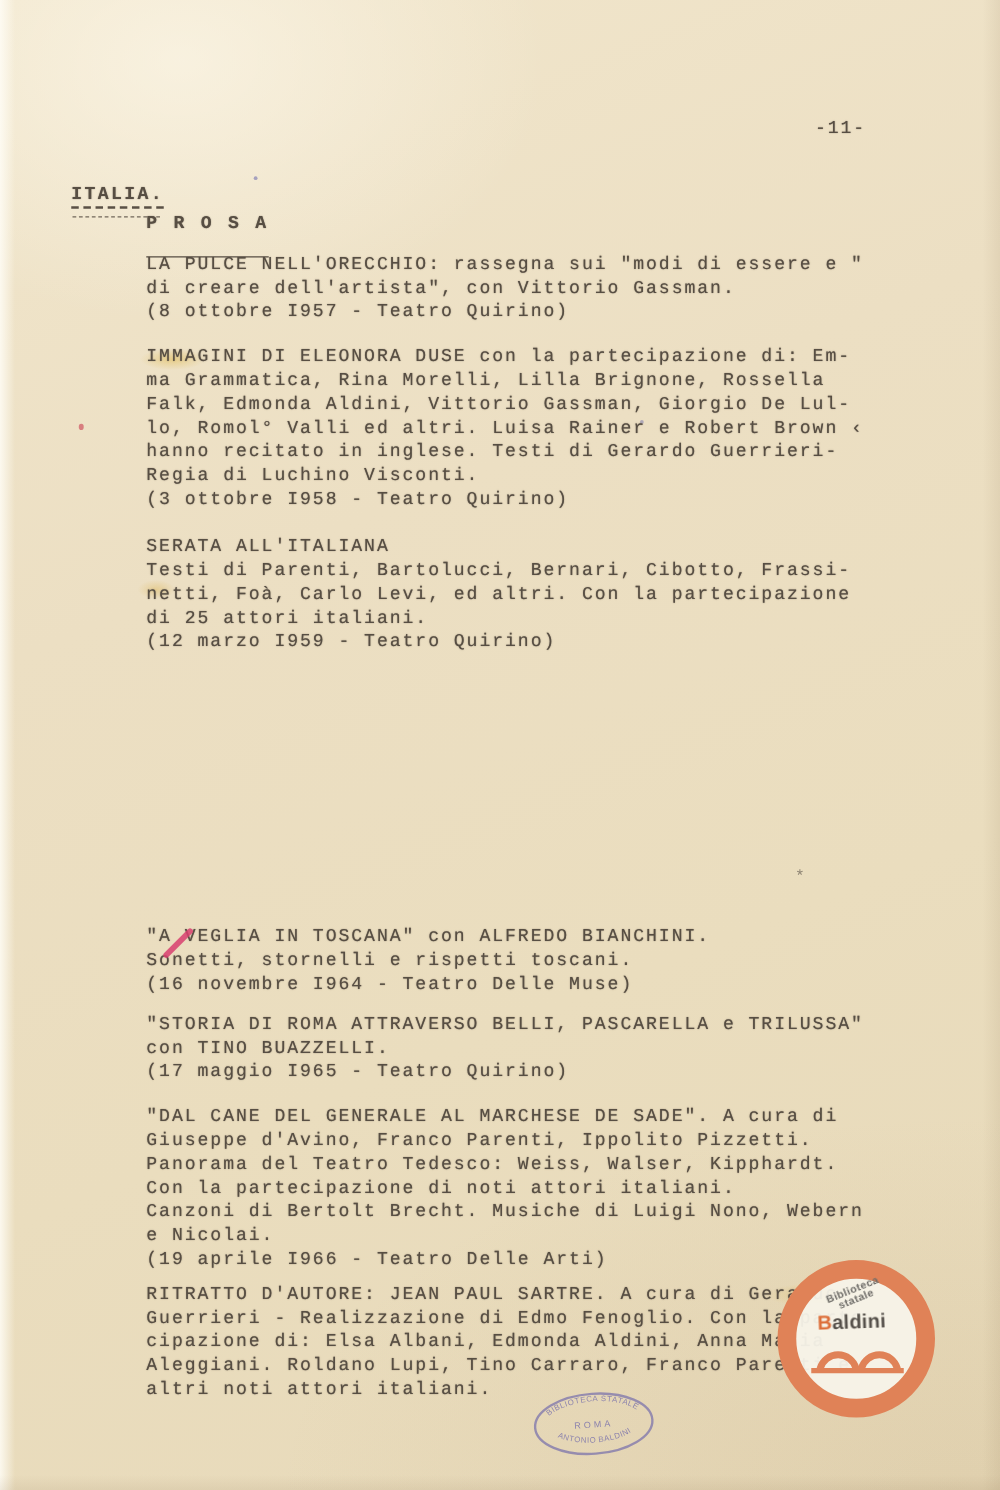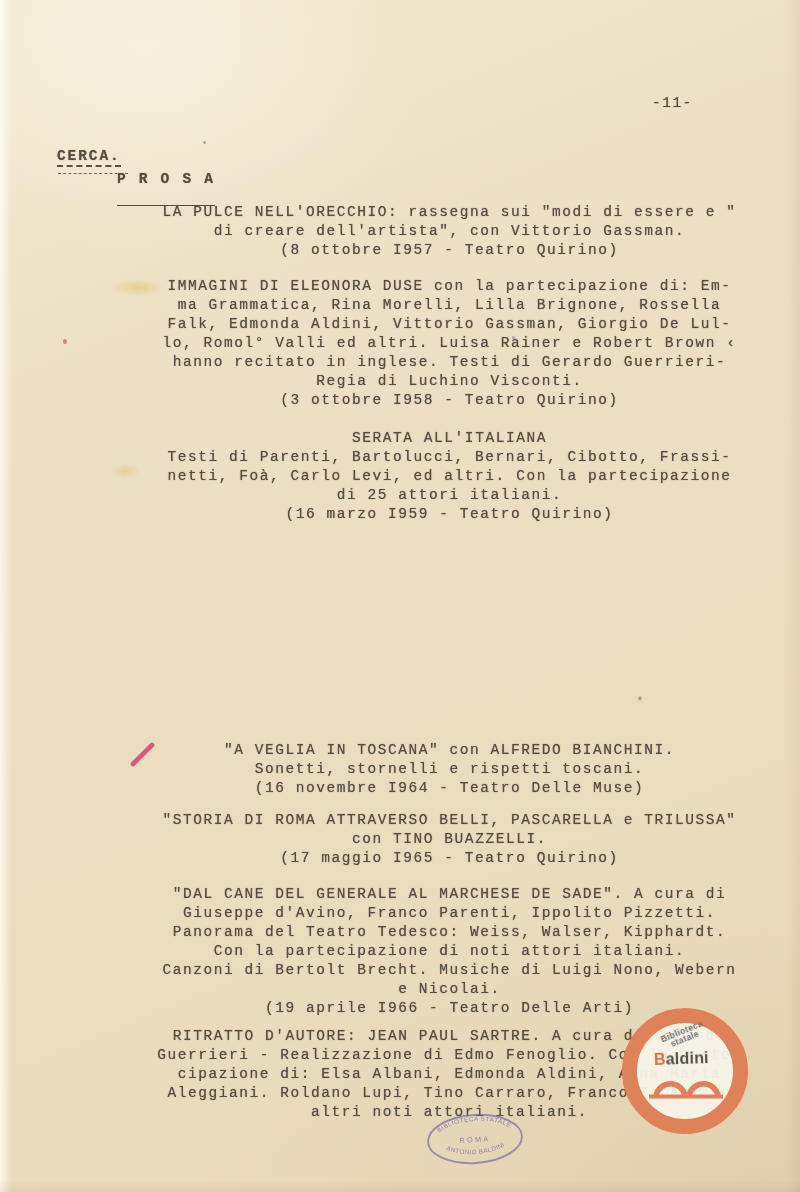--- a/index.html
+++ b/index.html
@@ -33,21 +33,20 @@
   }
   .heading-underline-2{position:absolute;left:58px;top:173px;width:70px;border-top:1.6px dashed #5a5045;opacity:.85;}
   .subheading{
     position:absolute;left:117px;top:171px;font-size:14.5px;font-weight:bold;
     letter-spacing:2.2px;border-bottom:1.7px solid #554c41;padding-bottom:18px;
   }
   .entry{
     position:absolute;left:117px;width:665px;
     font-size:14.5px;line-height:19px;letter-spacing:1.55px;
     white-space:pre-line;
-    text-align:center;
   }
   .e1{top:203px}.e2{top:277px}.e3{top:429px}.e4{top:535px}.e5{top:630px}
   .e6{top:741px}.e7{top:811px}.e8{top:885px}.e9{top:1027px}
 
   .red-mark{position:absolute;left:127px;top:739px;}
   .stray-mark{position:absolute;left:636px;top:694px;font-size:13px;color:#6a6156;opacity:.7;}
 
   .stain{position:absolute;border-radius:50%;pointer-events:none;}
   .stain-1{left:112px;top:279px;width:52px;height:17px;background:radial-gradient(closest-side,rgba(220,172,35,0.38),rgba(220,172,35,0));}
   .stain-2{left:110px;top:464px;width:30px;height:15px;background:radial-gradient(closest-side,rgba(215,165,40,0.30),rgba(215,165,40,0));}
@@ -87,39 +86,39 @@
 
   <div class="stain stain-1"></div>
   <div class="stain stain-2"></div>
   <div class="stain stain-3"></div>
   <div class="speck speck-red"></div>
   <div class="speck speck-blue1"></div>
   <div class="speck speck-blue2"></div>
 
   <div class="typed page-number">-11-</div>
 
-  <div class="typed heading">CERCA.</div>
+  <div class="typed heading">ITALIA.</div>
   <div class="heading-underline-2"></div>
   <div class="typed subheading">P R O S A</div>
 
   <div class="typed entry e1">LA PULCE NELL'ORECCHIO: rassegna sui "modi di essere e "
 di creare dell'artista", con Vittorio Gassman.
 (8 ottobre I957 - Teatro Quirino)</div>
   <div class="typed entry e2">IMMAGINI DI ELEONORA DUSE con la partecipazione di: Em-
 ma Grammatica, Rina Morelli, Lilla Brignone, Rossella
 Falk, Edmonda Aldini, Vittorio Gassman, Giorgio De Lul-
 lo, Romol° Valli ed altri. Luisa Rainer e Robert Brown ‹
 hanno recitato in inglese. Testi di Gerardo Guerrieri-
 Regia di Luchino Visconti.
 (3 ottobre I958 - Teatro Quirino)</div>
   <div class="typed entry e3">SERATA ALL'ITALIANA
 Testi di Parenti, Bartolucci, Bernari, Cibotto, Frassi-
 netti, Foà, Carlo Levi, ed altri. Con la partecipazione
 di 25 attori italiani.
-(16 marzo I959 - Teatro Quirino)</div>
+(12 marzo I959 - Teatro Quirino)</div>
   <div class="typed entry e6">"A VEGLIA IN TOSCANA" con ALFREDO BIANCHINI.
 Sonetti, stornelli e rispetti toscani.
 (16 novembre I964 - Teatro Delle Muse)</div>
   <div class="typed entry e7">"STORIA DI ROMA ATTRAVERSO BELLI, PASCARELLA e TRILUSSA"
 con TINO BUAZZELLI.
 (17 maggio I965 - Teatro Quirino)</div>
   <div class="typed entry e8">"DAL CANE DEL GENERALE AL MARCHESE DE SADE". A cura di
 Giuseppe d'Avino, Franco Parenti, Ippolito Pizzetti.
 Panorama del Teatro Tedesco: Weiss, Walser, Kipphardt.
 Con la partecipazione di noti attori italiani.

